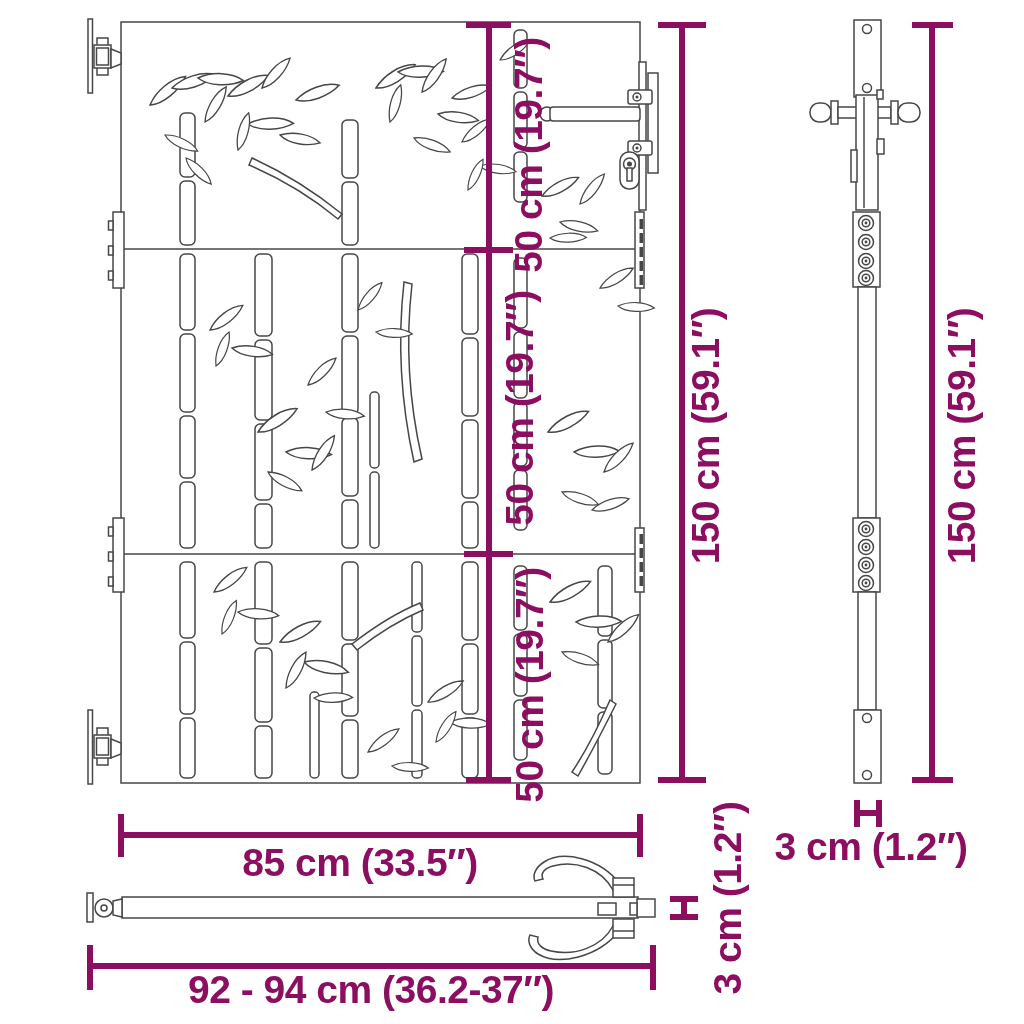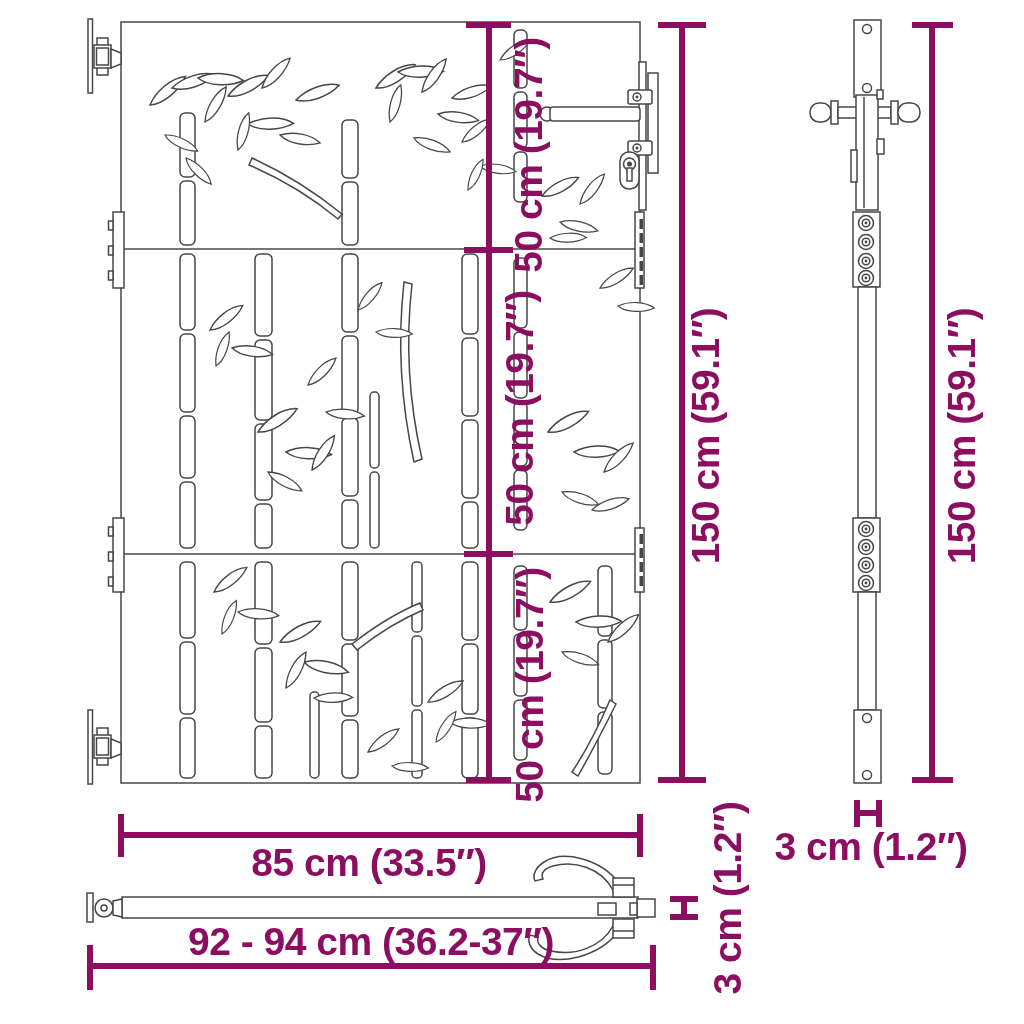--- a/index.html
+++ b/index.html
@@ -300,18 +300,18 @@
     <path d="M670,899 H698 M670,917 H698 M684,899 V917"></path>
     <path d="M857,800 V827 M879,800 V827 M857,813 H879"></path>
   </g>
 </svg>
 
 <div class="dim-label vert" style="left:528px; top:155px;">50 cm (19.7″)</div>
 <div class="dim-label vert" style="left:519px; top:408px;">50 cm (19.7″)</div>
 <div class="dim-label vert" style="left:529px; top:685px;">50 cm (19.7″)</div>
 <div class="dim-label vert" style="left:705px; top:436px;">150 cm (59.1″)</div>
 <div class="dim-label vert" style="left:961px; top:436px;">150 cm (59.1″)</div>
-<div class="dim-label" style="left:369px; top:862px;">85 cm (33.5″)</div>
-<div class="dim-label" style="left:371px; top:941px;">92 - 94 cm (36.2-37″)</div>
+<div class="dim-label" style="left:360px; top:862px;">85 cm (33.5″)</div>
+<div class="dim-label" style="left:371px; top:989px;">92 - 94 cm (36.2-37″)</div>
 <div class="dim-label vert" style="left:727px; top:898px;">3 cm (1.2″)</div>
 <div class="dim-label" style="left:871px; top:846px;">3 cm (1.2″)</div>
 
 </div>
 
 </body></html>

